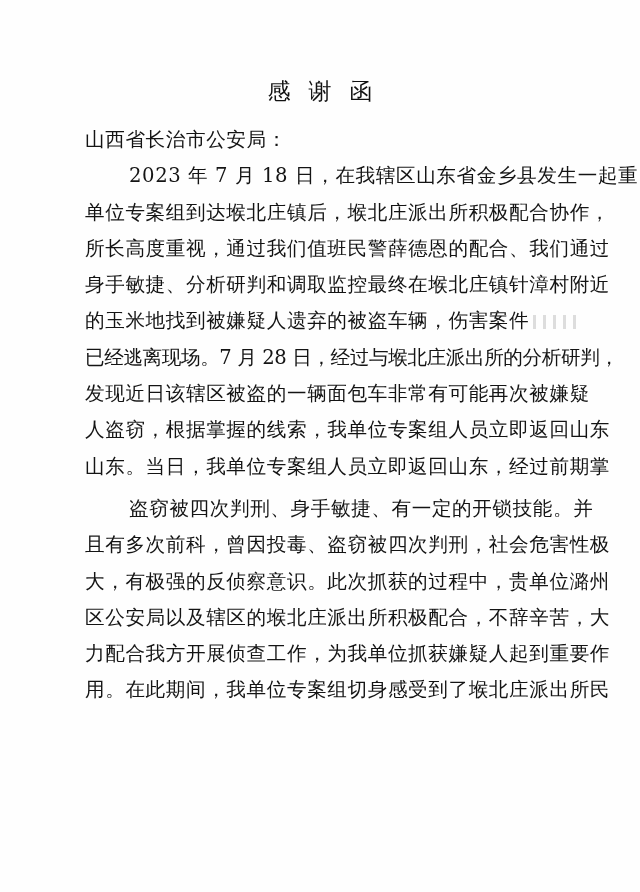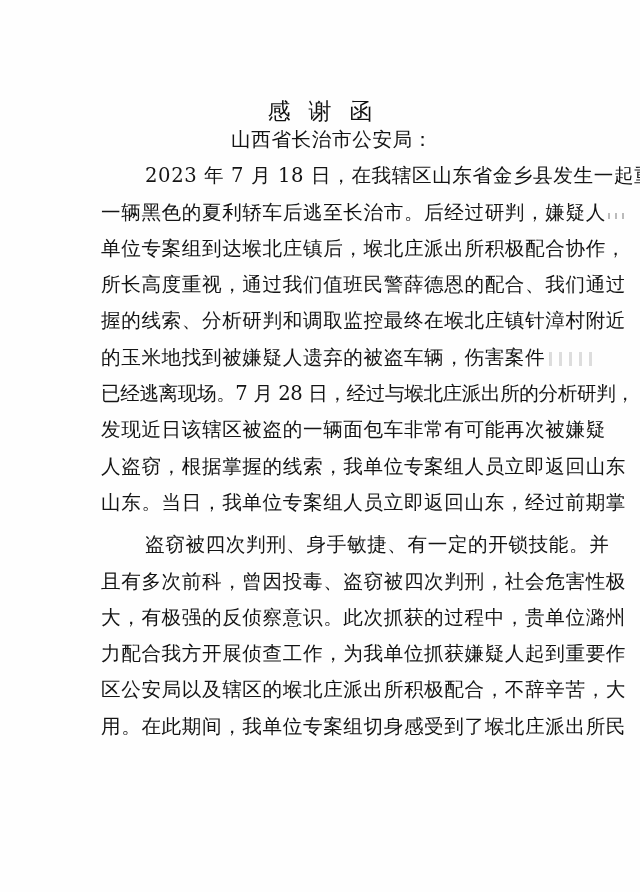--- a/index.html
+++ b/index.html
@@ -16,37 +16,36 @@
       color: #141414;
     }
     .page {
       position: absolute;
       left: 0; top: 0;
       width: 640px; height: 892px;
       background: #fefefe;
     }
     .title {
       position: absolute;
-      top: 96px;
+      top: 76px;
       left: 0;
       width: 640px;
       text-align: center;
       font-size: 23px;
       letter-spacing: 18px;
       font-weight: normal;
       color: #111;
       padding-left: 18px;
       box-sizing: border-box;
     }
     .body-text {
       position: absolute;
-      left: 101px;
+      left: 85px;
       top: 122px;
       width: 462px;
-      text-align: center;
     }
     .line {
       height: 36.3px;
       line-height: 36.3px;
       font-size: 19.6px;
       white-space: nowrap;
       letter-spacing: 0.6px;
     }
     .para-gap { height: 6px; }
     .indent { padding-left: 44px; }
@@ -103,40 +102,37 @@
 <div class="page">
 
   <div class="title">感谢函</div>
 
   <div class="body-text">
 
     <div class="line">山西省长治市公安局：</div>
 
     <div>
       <div class="line indent">2023 年 7 月 18 日，在我辖区山东省金乡县发生一起重</div>
-      <div class="line">
-        <span>一辆黑色的夏利轿车后逃至长治市。后经过研判，嫌疑人</span><span class="redact-dots"></span>
-      </div>
       <div class="line">单位专案组到达堠北庄镇后，堠北庄派出所积极配合协作，</div>
       <div class="line">所长高度重视，通过我们值班民警薛德恩的配合、我们通过</div>
-      <div class="line">握的线索、分析研判和调取监控最终在堠北庄镇针漳村附近</div>
+      <div class="line">身手敏捷、分析研判和调取监控最终在堠北庄镇针漳村附近</div>
       <div class="line">
         <span>的玉米地找到被嫌疑人遗弃的被盗车辆，伤害案件</span><span class="redact-faint"></span>
       </div>
       <div class="line" style="letter-spacing:-0.4px;">已经逃离现场。7 月 28 日，经过与堠北庄派出所的分析研判，</div>
       <div class="line">发现近日该辖区被盗的一辆面包车非常有可能再次被嫌疑</div>
       <div class="line">人盗窃，根据掌握的线索，我单位专案组人员立即返回山东</div>
       <div class="line">山东。当日，我单位专案组人员立即返回山东，经过前期掌</div>
     </div>
 
     <div class="para-gap"></div>
 
     <div>
       <div class="line indent">盗窃被四次判刑、身手敏捷、有一定的开锁技能。并</div>
       <div class="line">且有多次前科，曾因投毒、盗窃被四次判刑，社会危害性极</div>
       <div class="line">大，有极强的反侦察意识。此次抓获的过程中，贵单位潞州</div>
+      <div class="line">区公安局以及辖区的堠北庄派出所积极配合，不辞辛苦，大</div>
       <div class="line">力配合我方开展侦查工作，为我单位抓获嫌疑人起到重要作</div>
-      <div class="line">区公安局以及辖区的堠北庄派出所积极配合，不辞辛苦，大</div>
       <div class="line">用。在此期间，我单位专案组切身感受到了堠北庄派出所民</div>
     </div>
 
   </div>
 </div>
 
 </body></html>

